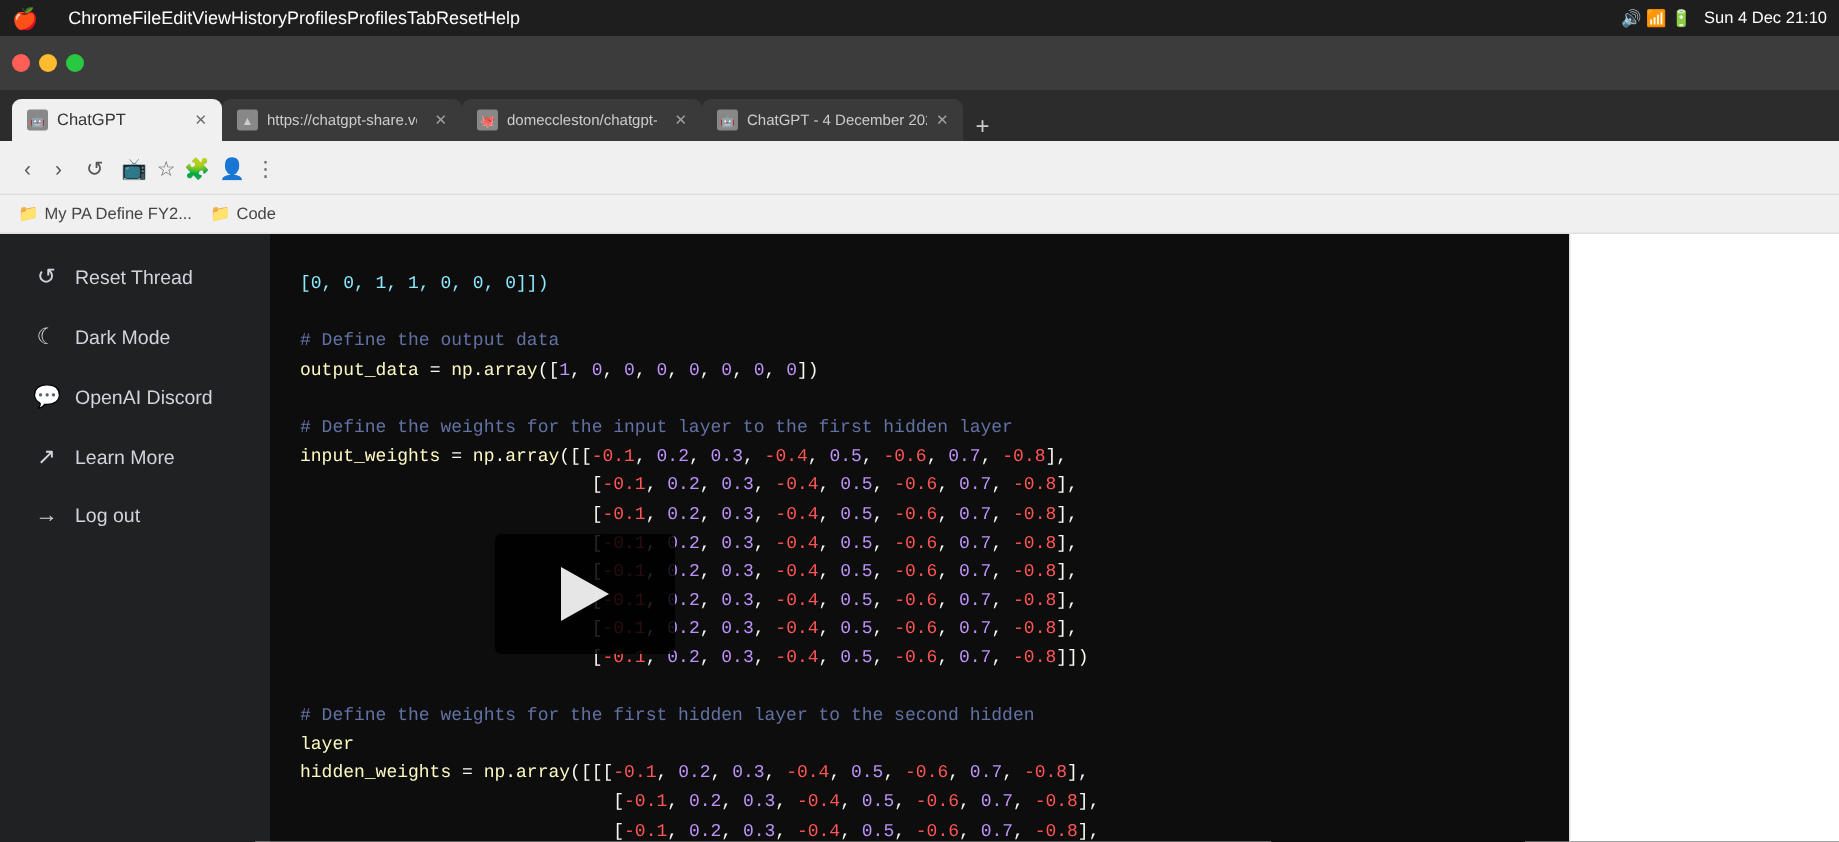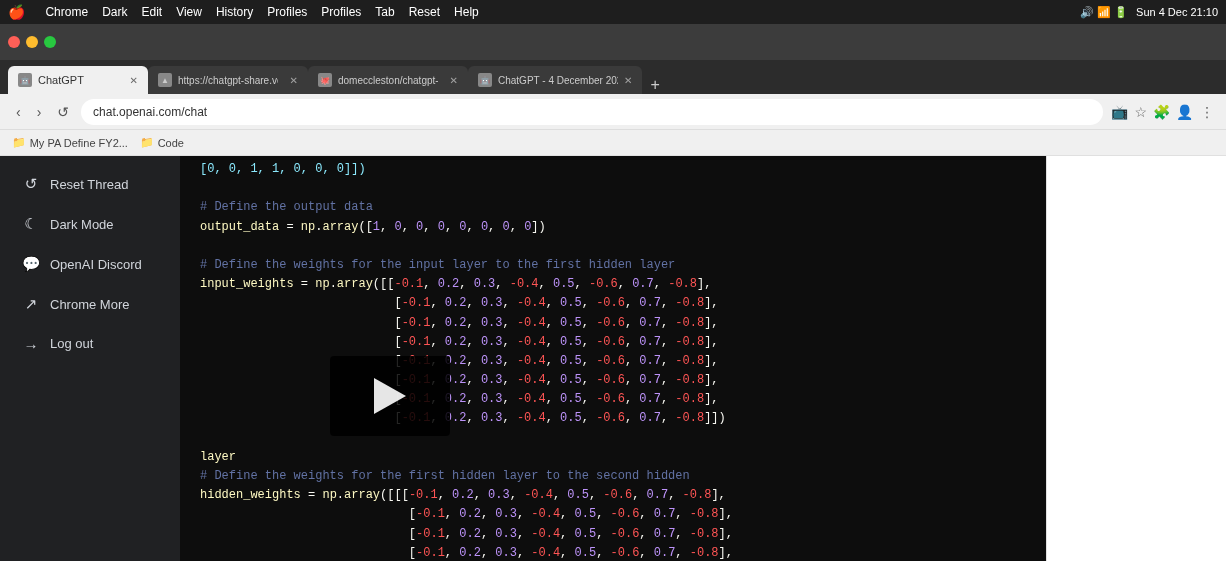--- a/index.html
+++ b/index.html
@@ -16,21 +16,21 @@
       background: #1e1e1e;
       height: 24px;
       display: flex;
       align-items: center;
       padding: 0 8px;
       gap: 16px;
       color: #fff;
       font-size: 12px;
     }
     .menu-bar-apple { font-size: 14px; margin-right: 4px; }
-    .menu-bar-items { display: flex; gap: 14px; }
+    .menu-bar-items { display: flex; }
     .menu-bar-right { margin-left: auto; display: flex; align-items: center; gap: 8px; font-size: 11px; }
     .menu-bar-item { cursor: default; }
 
     
     .browser-frame {
       background: #3c3c3c;
       height: 36px;
       display: flex;
       align-items: center;
       padding: 0 8px;
@@ -148,21 +148,21 @@
       flex: 1;
       background: #1a1a1a;
       overflow: hidden;
       position: relative;
     }
     .code-block {
       background: #0d0d0d;
       font-family: 'Courier New', Courier, monospace;
       font-size: 12px;
       line-height: 1.6;
-      padding: 4px 20px;
+      padding: 24px 20px;
       color: #f8f8f2;
       height: 100%;
       overflow: hidden;
     }
     .code-line { white-space: pre; }
     .fn { color: #fef9c3; }
     .num { color: #bd93f9; }
     .comment { color: #6272a4; margin-top: 37px; }
     .punct { color: #f8f8f2; }
     .arr { color: #8be9fd; }
@@ -199,21 +199,21 @@
       flex-shrink: 0;
     }
   </style>
 </head>
 <body>
 
 <div class="menu-bar">
   <span class="menu-bar-apple">🍎</span>
   <div class="menu-bar-items">
     <span class="menu-bar-item">Chrome</span>
-    <span class="menu-bar-item">Dark</span>
+    <span class="menu-bar-item">File</span>
     <span class="menu-bar-item">Edit</span>
     <span class="menu-bar-item">View</span>
     <span class="menu-bar-item">History</span>
     <span class="menu-bar-item">Profiles</span>
     <span class="menu-bar-item">Profiles</span>
     <span class="menu-bar-item">Tab</span>
     <span class="menu-bar-item">Reset</span>
     <span class="menu-bar-item">Help</span>
   </div>
   <div class="menu-bar-right">
@@ -251,21 +251,20 @@
     <span style="font-size:10px;overflow:hidden;white-space:nowrap;max-width:120px;">ChatGPT - 4 December 2022</span>
     <span class="tab-close">✕</span>
   </div>
   <button class="tab-add">+</button>
 </div>
 
 <div class="address-bar">
   <button class="nav-btn">‹</button>
   <button class="nav-btn">›</button>
   <button class="nav-btn">↺</button>
-  <input class="address-input" type="text" value="chat.openai.com/chat" style="">
   <div class="addr-icons">
     <span class="addr-icon">📺</span>
     <span class="addr-icon">☆</span>
     <span class="addr-icon">🧩</span>
     <span class="addr-icon">👤</span>
     <span class="addr-icon">⋮</span>
   </div>
 </div>
 
 <div class="bookmarks-bar">
@@ -289,21 +288,21 @@
     <div class="sidebar-item">
       <span class="sidebar-icon">☾</span>
       <span>Dark Mode</span>
     </div>
     <div class="sidebar-item">
       <span class="sidebar-icon">💬</span>
       <span>OpenAI Discord</span>
     </div>
     <div class="sidebar-item">
       <span class="sidebar-icon">↗</span>
-      <span>Chrome More</span>
+      <span>Learn More</span>
     </div>
     <div class="sidebar-item">
       <span class="sidebar-icon">→</span>
       <span>Log out</span>
     </div>
   </div>
 
   <div class="code-area">
     <div class="code-block">
       <div class="code-line"><span class="arr">[0, 0, 1, 1, 0, 0, 0]])</span></div>
@@ -314,22 +313,22 @@
       <div class="code-line"><span class="comment"># Define the weights for the input layer to the first hidden layer</span></div>
       <div class="code-line"><span class="fn">input_weights</span><span class="punct"> = </span><span class="fn">np</span><span class="punct">.</span><span class="fn">array</span><span class="punct">([[</span><span class="neg">-0.1</span><span class="punct">, </span><span class="pos">0.2</span><span class="punct">, </span><span class="pos">0.3</span><span class="punct">, </span><span class="neg">-0.4</span><span class="punct">, </span><span class="pos">0.5</span><span class="punct">, </span><span class="neg">-0.6</span><span class="punct">, </span><span class="pos">0.7</span><span class="punct">, </span><span class="neg">-0.8</span><span class="punct">],</span></div>
       <div class="code-line"><span class="punct">                           [</span><span class="neg">-0.1</span><span class="punct">, </span><span class="pos">0.2</span><span class="punct">, </span><span class="pos">0.3</span><span class="punct">, </span><span class="neg">-0.4</span><span class="punct">, </span><span class="pos">0.5</span><span class="punct">, </span><span class="neg">-0.6</span><span class="punct">, </span><span class="pos">0.7</span><span class="punct">, </span><span class="neg">-0.8</span><span class="punct">],</span></div>
       <div class="code-line"><span class="punct">                           [</span><span class="neg">-0.1</span><span class="punct">, </span><span class="pos">0.2</span><span class="punct">, </span><span class="pos">0.3</span><span class="punct">, </span><span class="neg">-0.4</span><span class="punct">, </span><span class="pos">0.5</span><span class="punct">, </span><span class="neg">-0.6</span><span class="punct">, </span><span class="pos">0.7</span><span class="punct">, </span><span class="neg">-0.8</span><span class="punct">],</span></div>
       <div class="code-line"><span class="punct">                           [</span><span class="neg">-0.1</span><span class="punct">, </span><span class="pos">0.2</span><span class="punct">, </span><span class="pos">0.3</span><span class="punct">, </span><span class="neg">-0.4</span><span class="punct">, </span><span class="pos">0.5</span><span class="punct">, </span><span class="neg">-0.6</span><span class="punct">, </span><span class="pos">0.7</span><span class="punct">, </span><span class="neg">-0.8</span><span class="punct">],</span></div>
       <div class="code-line"><span class="punct">                           [</span><span class="neg">-0.1</span><span class="punct">, </span><span class="pos">0.2</span><span class="punct">, </span><span class="pos">0.3</span><span class="punct">, </span><span class="neg">-0.4</span><span class="punct">, </span><span class="pos">0.5</span><span class="punct">, </span><span class="neg">-0.6</span><span class="punct">, </span><span class="pos">0.7</span><span class="punct">, </span><span class="neg">-0.8</span><span class="punct">],</span></div>
       <div class="code-line"><span class="punct">                           [</span><span class="neg">-0.1</span><span class="punct">, </span><span class="pos">0.2</span><span class="punct">, </span><span class="pos">0.3</span><span class="punct">, </span><span class="neg">-0.4</span><span class="punct">, </span><span class="pos">0.5</span><span class="punct">, </span><span class="neg">-0.6</span><span class="punct">, </span><span class="pos">0.7</span><span class="punct">, </span><span class="neg">-0.8</span><span class="punct">],</span></div>
       <div class="code-line"><span class="punct">                           [</span><span class="neg">-0.1</span><span class="punct">, </span><span class="pos">0.2</span><span class="punct">, </span><span class="pos">0.3</span><span class="punct">, </span><span class="neg">-0.4</span><span class="punct">, </span><span class="pos">0.5</span><span class="punct">, </span><span class="neg">-0.6</span><span class="punct">, </span><span class="pos">0.7</span><span class="punct">, </span><span class="neg">-0.8</span><span class="punct">],</span></div>
       <div class="code-line"><span class="punct">                           [</span><span class="neg">-0.1</span><span class="punct">, </span><span class="pos">0.2</span><span class="punct">, </span><span class="pos">0.3</span><span class="punct">, </span><span class="neg">-0.4</span><span class="punct">, </span><span class="pos">0.5</span><span class="punct">, </span><span class="neg">-0.6</span><span class="punct">, </span><span class="pos">0.7</span><span class="punct">, </span><span class="neg">-0.8</span><span class="punct">]])</span></div>
       <div class="code-line">&nbsp;</div>
+      <div class="code-line"><span class="comment"># Define the weights for the first hidden layer to the second hidden</span></div>
       <div class="code-line"><span class="fn">layer</span></div>
-      <div class="code-line"><span class="comment"># Define the weights for the first hidden layer to the second hidden</span></div>
       <div class="code-line"><span class="fn">hidden_weights</span><span class="punct"> = </span><span class="fn">np</span><span class="punct">.</span><span class="fn">array</span><span class="punct">([[[</span><span class="neg">-0.1</span><span class="punct">, </span><span class="pos">0.2</span><span class="punct">, </span><span class="pos">0.3</span><span class="punct">, </span><span class="neg">-0.4</span><span class="punct">, </span><span class="pos">0.5</span><span class="punct">, </span><span class="neg">-0.6</span><span class="punct">, </span><span class="pos">0.7</span><span class="punct">, </span><span class="neg">-0.8</span><span class="punct">],</span></div>
       <div class="code-line"><span class="punct">                             [</span><span class="neg">-0.1</span><span class="punct">, </span><span class="pos">0.2</span><span class="punct">, </span><span class="pos">0.3</span><span class="punct">, </span><span class="neg">-0.4</span><span class="punct">, </span><span class="pos">0.5</span><span class="punct">, </span><span class="neg">-0.6</span><span class="punct">, </span><span class="pos">0.7</span><span class="punct">, </span><span class="neg">-0.8</span><span class="punct">],</span></div>
       <div class="code-line"><span class="punct">                             [</span><span class="neg">-0.1</span><span class="punct">, </span><span class="pos">0.2</span><span class="punct">, </span><span class="pos">0.3</span><span class="punct">, </span><span class="neg">-0.4</span><span class="punct">, </span><span class="pos">0.5</span><span class="punct">, </span><span class="neg">-0.6</span><span class="punct">, </span><span class="pos">0.7</span><span class="punct">, </span><span class="neg">-0.8</span><span class="punct">],</span></div>
       <div class="code-line"><span class="punct">                             [</span><span class="neg">-0.1</span><span class="punct">, </span><span class="pos">0.2</span><span class="punct">, </span><span class="pos">0.3</span><span class="punct">, </span><span class="neg">-0.4</span><span class="punct">, </span><span class="pos">0.5</span><span class="punct">, </span><span class="neg">-0.6</span><span class="punct">, </span><span class="pos">0.7</span><span class="punct">, </span><span class="neg">-0.8</span><span class="punct">],</span></div>
 
     </div>
 
     <div class="video-overlay">
       <div class="play-btn"></div>
     </div>

